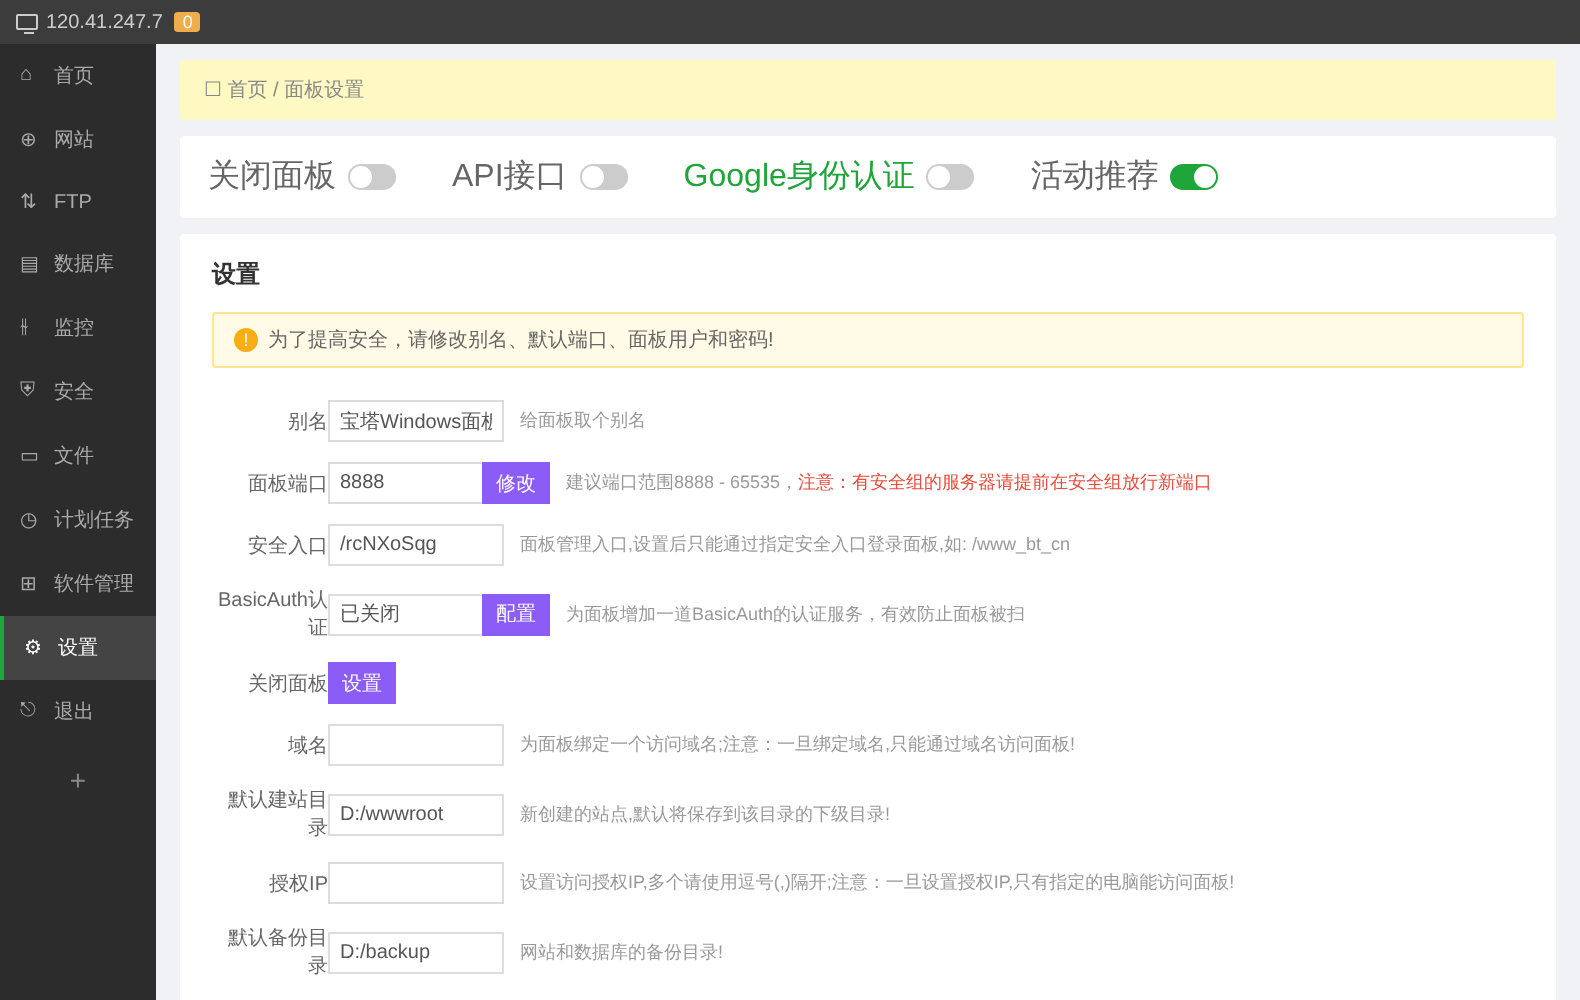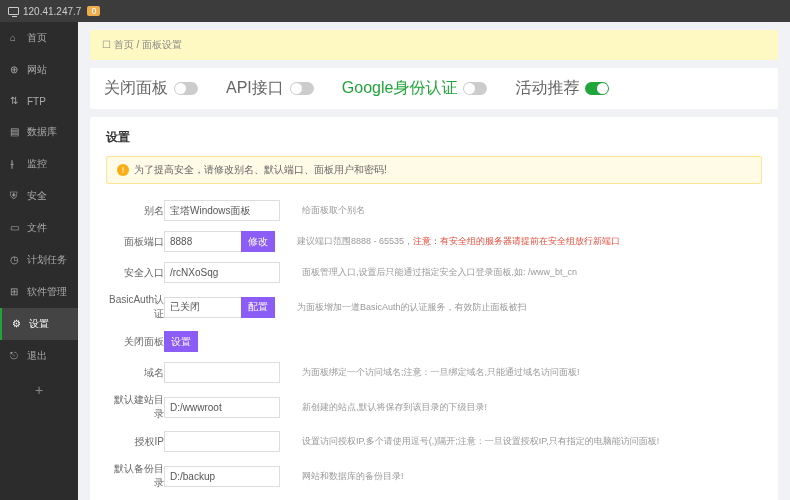--- a/index.html
+++ b/index.html
@@ -20,23 +20,23 @@
 .switch{width:24px;height:13px;background:#ccc;border-radius:7px;position:relative;cursor:pointer}
 .switch.on{background:#20a53a}
 .switch::after{content:"";position:absolute;width:11px;height:11px;background:#fff;border-radius:50%;top:1px;left:1px}
 .switch.on::after{left:12px}
 .panel{background:#fff;padding:12px 16px;border-radius:2px}
 .panel h3{font-size:12px;color:#333;font-weight:600;margin-bottom:10px}
 .warn{background:#fffbe6;border:1px solid #ffe58f;padding:6px 10px;font-size:10px;color:#666;border-radius:2px;margin-bottom:16px;display:flex;align-items:center;gap:5px}
 .warn .wic{width:12px;height:12px;background:#faad14;border-radius:50%;color:#fff;text-align:center;line-height:12px;font-size:9px}
 .row{display:flex;align-items:center;margin-bottom:10px;font-size:10px}
 .row .lbl{width:58px;text-align:right;color:#666;}
-.row input{width:116px;height:21px;border:1px solid #ddd;padding:0 5px;font-size:10px;color:#555}
+.row input{width:88px;height:21px;border:1px solid #ddd;padding:0 5px;font-size:10px;color:#555}
 .row .btn{height:21px;background:#8b5cf6;color:#fff;border:none;padding:0 7px;font-size:10px;cursor:pointer;margin-left:-1px}
-.row .hint{margin-left:22px;color:#999;font-size:9px}
+.row .hint{margin-left:8px;color:#999;font-size:9px}
 .row .hint .red{color:#e74c3c}
 .monitor-icon{display:inline-block;width:11px;height:8px;border:1px solid #ccc;border-radius:1px;position:relative}
 .monitor-icon::after{content:"";position:absolute;width:5px;height:1px;background:#ccc;bottom:-3px;left:3px}
 </style>
 </head>
 <body>
 
 <div class="top-bar">
   <span class="monitor-icon"></span>
   <span class="ip">120.41.247.7</span>

